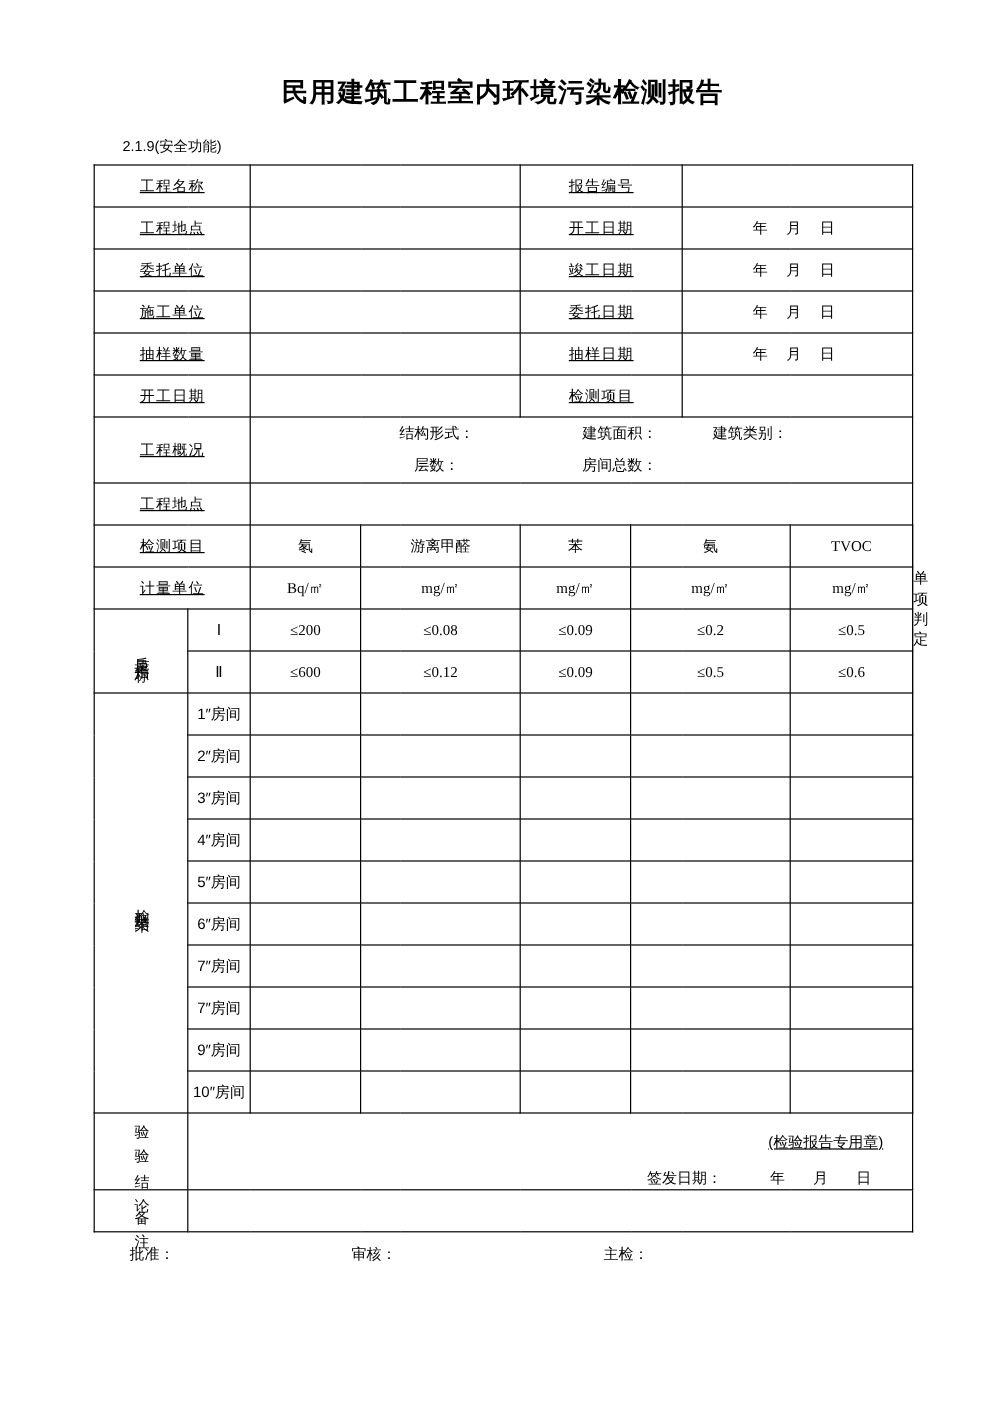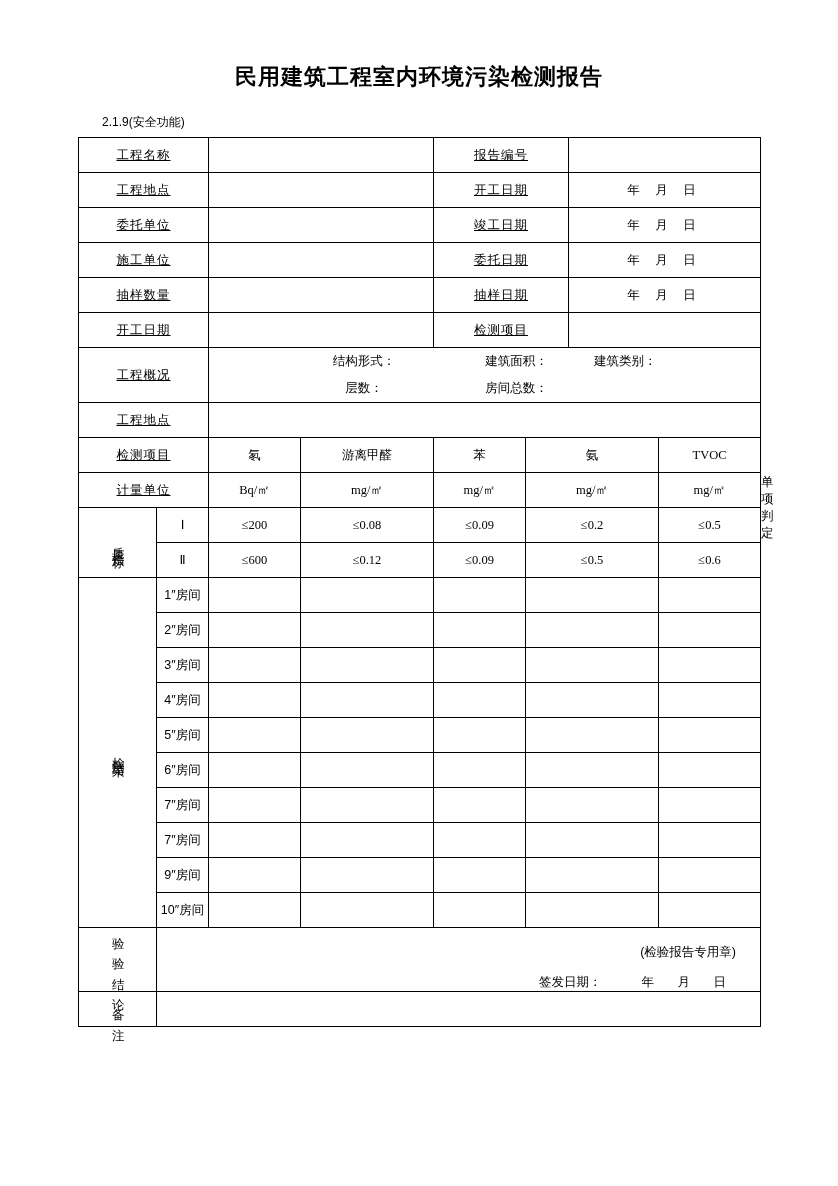--- a/index.html
+++ b/index.html
@@ -90,20 +90,21 @@
   }
   .concl-inner {
     position: relative;
     height: 100%;
   }
   .seal {
     position: absolute;
     right: 24px;
     bottom: 30px;
     font-size: 12.5px;
+    text-decoration: underline;
   }
   .signdate {
     position: absolute;
     right: 24px;
     bottom: 0;
     font-size: 12.5px;
   }
   .signdate .ymd { letter-spacing: 10px; margin-left: 40px; }
   .remark {
     height: 72px;
@@ -364,14 +365,19 @@
       <td class="remark">
         <div class="vert-wrap">
               <span class="vert">备 注</span>
             </div>
       </td>
       <td class="remark" colspan="8"></td>
     </tr>
   </tbody>
     </table>
 
+  <div class="footer">
+    <span class="f1">批准：</span>
+    <span class="f2">审核：</span>
+    <span class="f3">主检：</span>
+  </div>
 
 </div>
 
 </body></html>

